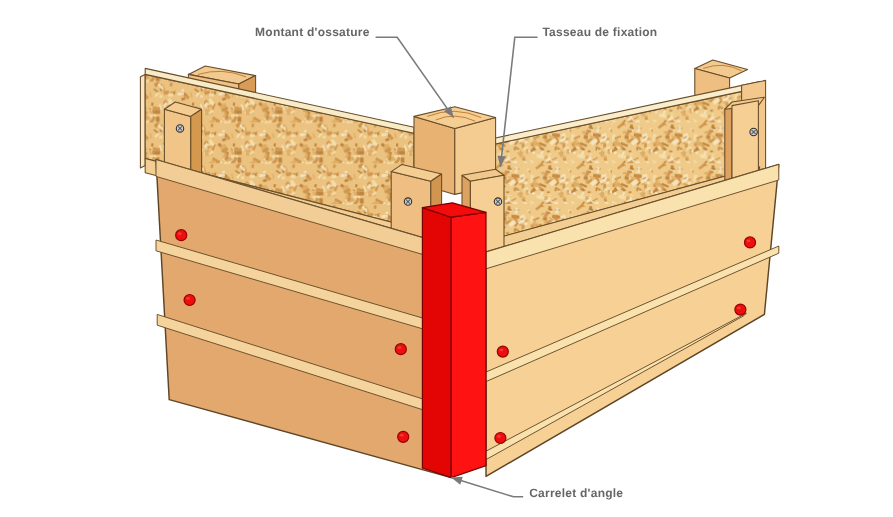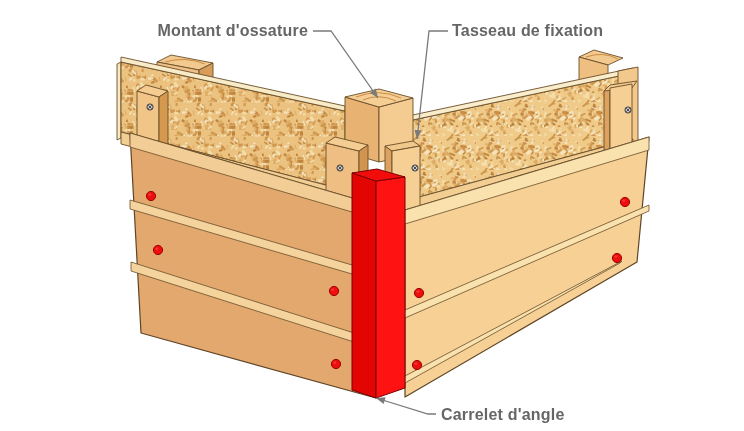--- a/index.html
+++ b/index.html
@@ -7,21 +7,21 @@
     position:relative;
     width:744px;height:431px;
     background:#ffffff;
     overflow:hidden;
     font-family:"Liberation Sans", sans-serif;
   }
   .stage svg{position:absolute;left:0;top:0;}
   .diagram-label{
     position:absolute;
     font-family:"Liberation Sans", sans-serif;
-    font-size:16px;
+    font-size:10px;
     font-weight:bold;
     color:#666666;
     letter-spacing:0.2px;
     white-space:nowrap;
   }
 </style>
 </head>
 <body>
 
 <div class="stage">

